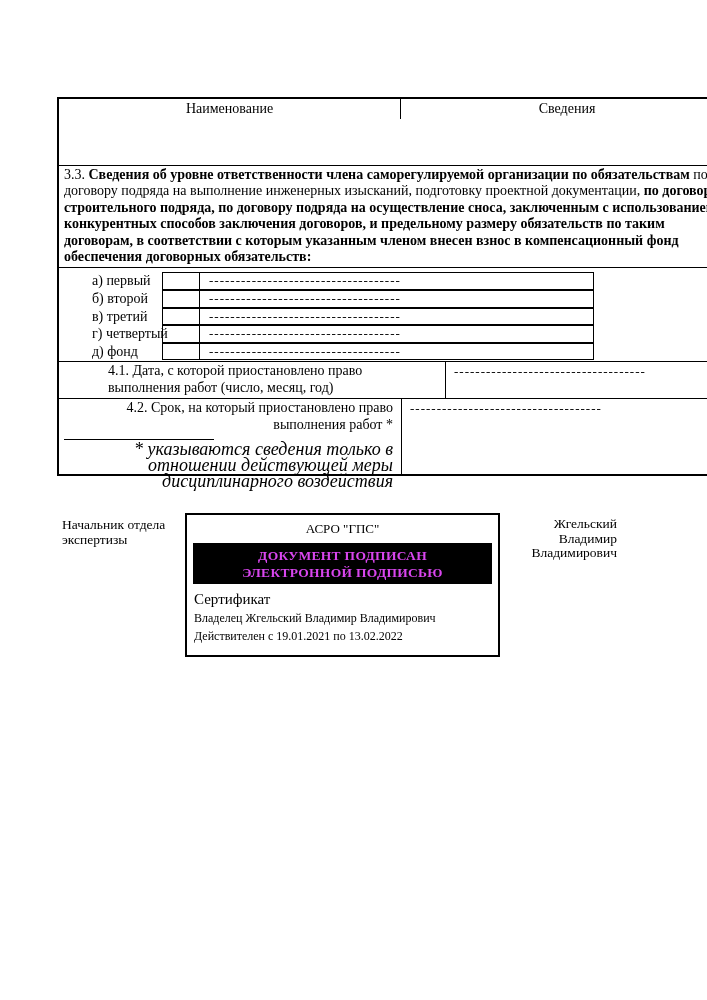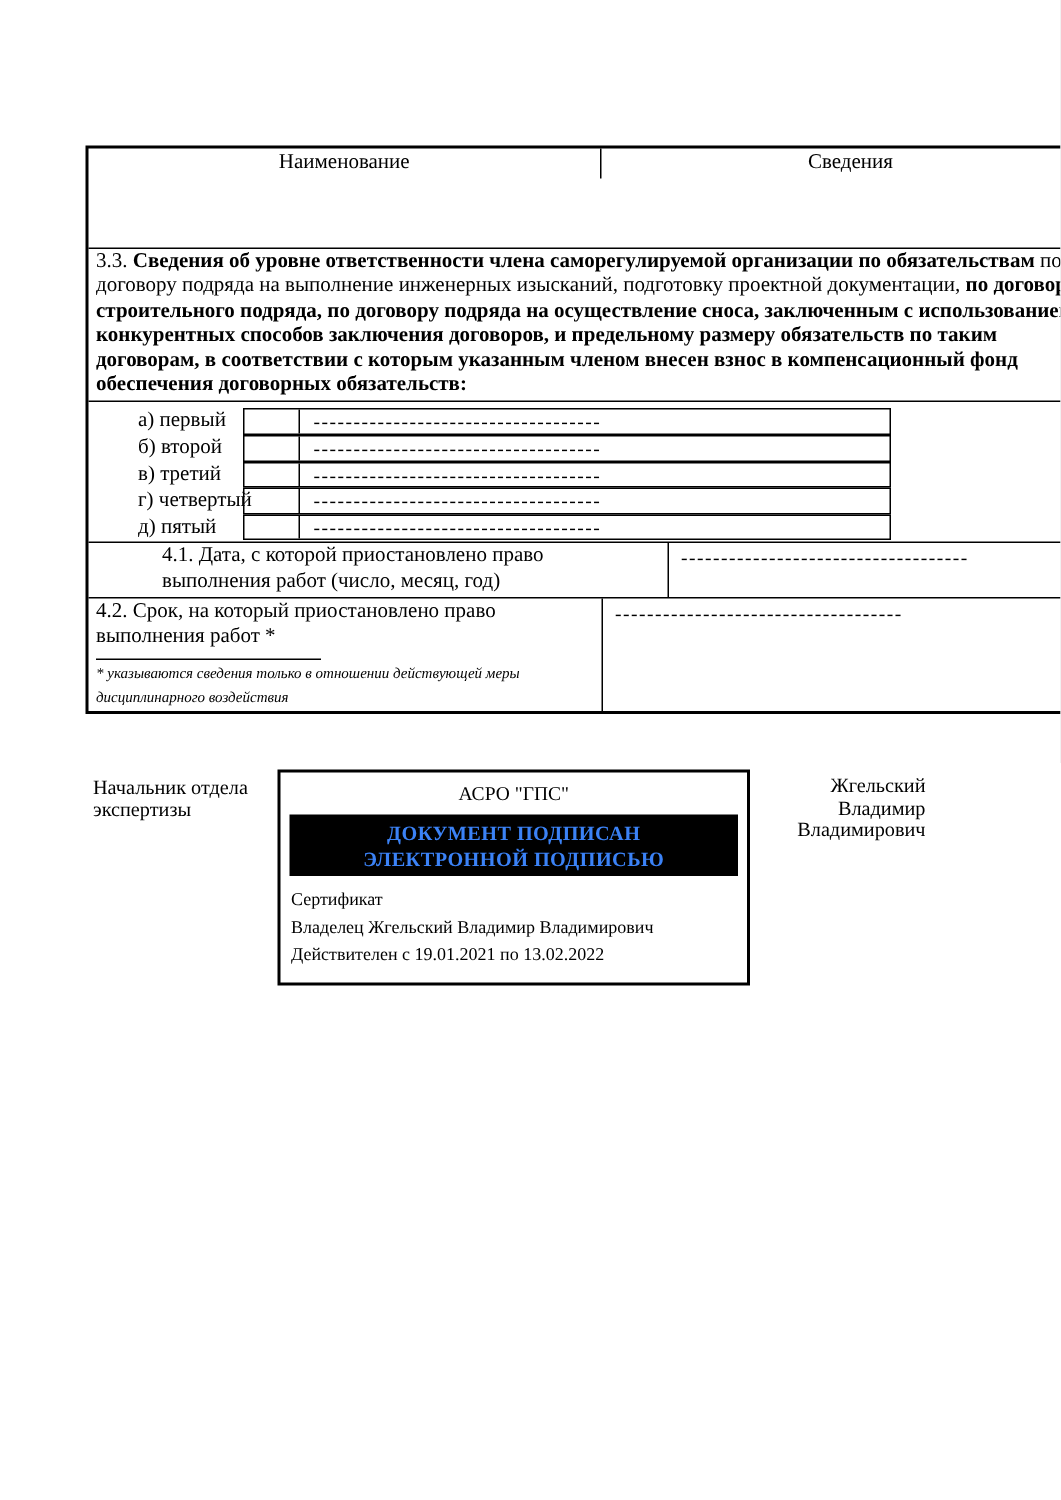--- a/index.html
+++ b/index.html
@@ -22,33 +22,33 @@
   .lvl-row { position:relative; height:17.6px; }
   .lvl-label { position:absolute; left:33px; top:0; font-size:14px; line-height:17px; white-space:nowrap; }
   .lvl-box { position:absolute; left:103px; top:0; width:432px; height:17.6px; border:1px solid #000; }
   .lvl-box-divider { position:absolute; left:36px; top:0; bottom:0; width:0; border-left:1px solid #000; }
   .lvl-value { position:absolute; left:46px; top:0; font-size:13px; line-height:15px; letter-spacing:1px; white-space:nowrap; }
   .s4title { padding:1px 6px 2px 5px; font-size:14px; line-height:16.6px; font-weight:bold; }
   .two { display:flex; }
   .two .c1 { width:343px; border-right:1px solid #000; padding:1px 8px 2px 5px; font-size:14px; line-height:16.4px; }
   .two .c2 { flex:1; padding:2px 4px 1px 8px; font-size:13px; line-height:15px; letter-spacing:1px; white-space:nowrap; overflow:hidden; }
   .r41 .c1 { min-height:34px;margin-left:44px; }
-  .r42 .c1 { height:75px; }
+  .r42 .c1 { height:75px;text-align:right; }
   .fn-rule { width:150px; border-top:1px solid #000; margin-top:6px; }
-  .fn-text { font-style:italic; font-size:10px; line-height:15.8px; margin-top:2px; }
+  .fn-text { font-style:italic; font-size:18px; line-height:15.8px; margin-top:2px; }
   
   .sig-pos { position:absolute; left:62px; top:518px; width:128px; font-size:13.5px; line-height:14.5px; }
   .stamp { position:absolute; left:185px; top:513px; width:315px; height:144px; border:2px solid #000; background:#fff; }
   .stamp-org { text-align:center; margin-top:7px; font-size:13px; line-height:14px; }
   .stamp-banner {
-    margin:7px 6px 0 6px; height:41px; background:#000; color:#3b82f6;
+    margin:7px 6px 0 6px; height:41px; background:#000; color:#d946ef;
     font-weight:bold; font-size:13.5px; line-height:17px; letter-spacing:0.3px;
     text-align:center; display:flex; align-items:center; justify-content:center; padding:2px 16px;
   }
-  .stamp-cert { margin:9px 8px 0 7px; font-size:12px; line-height:13.5px; }
+  .stamp-cert { margin:9px 8px 0 7px; font-size:15px; line-height:13.5px; }
   .stamp-line { margin:5px 8px 0 7px; font-size:12px; line-height:13.5px; }
   .sig-name { position:absolute; left:505px; top:517px; width:112px; font-size:13.5px; line-height:14.5px;text-align:right; }
 </style>
 </head>
 <body>
 
 <div class="page">
 
   <div class="tbl">
 
@@ -84,21 +84,21 @@
           </span>
       </div>
       <div class="lvl-row">
         <span class="lvl-label">г) четвертый</span>
         <span class="lvl-box">
             <span class="lvl-box-divider"></span>
             <span class="lvl-value">------------------------------------</span>
           </span>
       </div>
       <div class="lvl-row">
-        <span class="lvl-label">д) пятый</span>
+        <span class="lvl-label">д) фонд</span>
         <span class="lvl-box">
             <span class="lvl-box-divider"></span>
             <span class="lvl-value">------------------------------------</span>
           </span>
       </div>
     </div>
 
 
     <div class="tr two r41">
       <div class="c1">4.1. Дата, с которой приостановлено право выполнения работ (число, месяц, год)</div>

